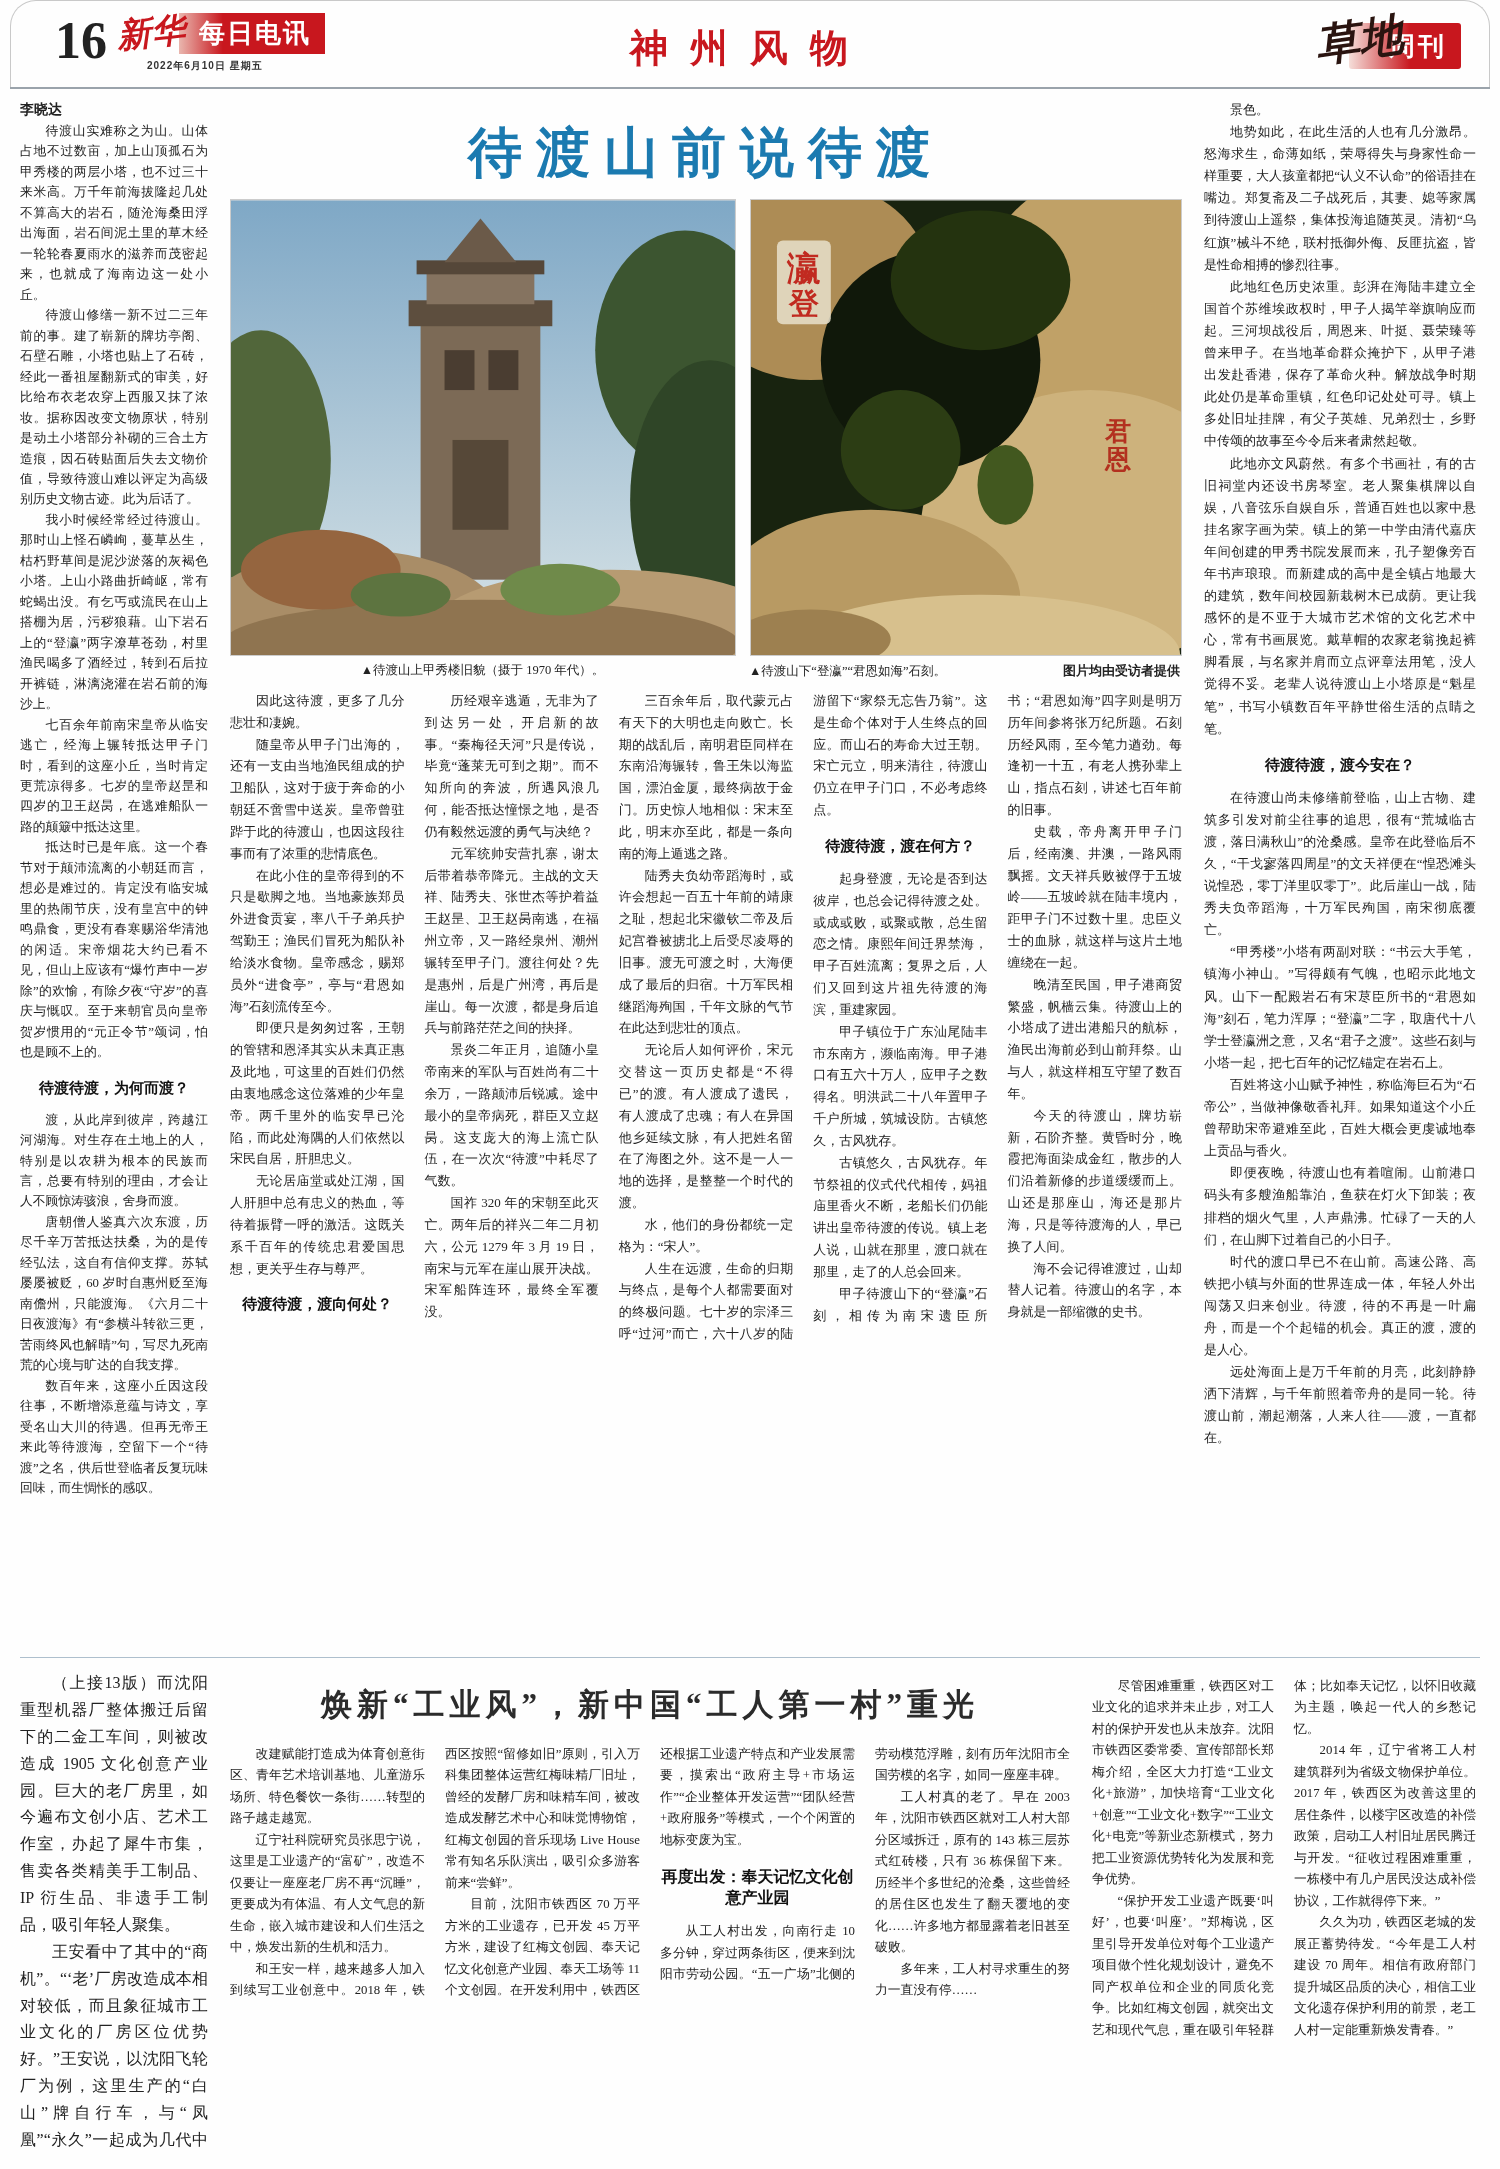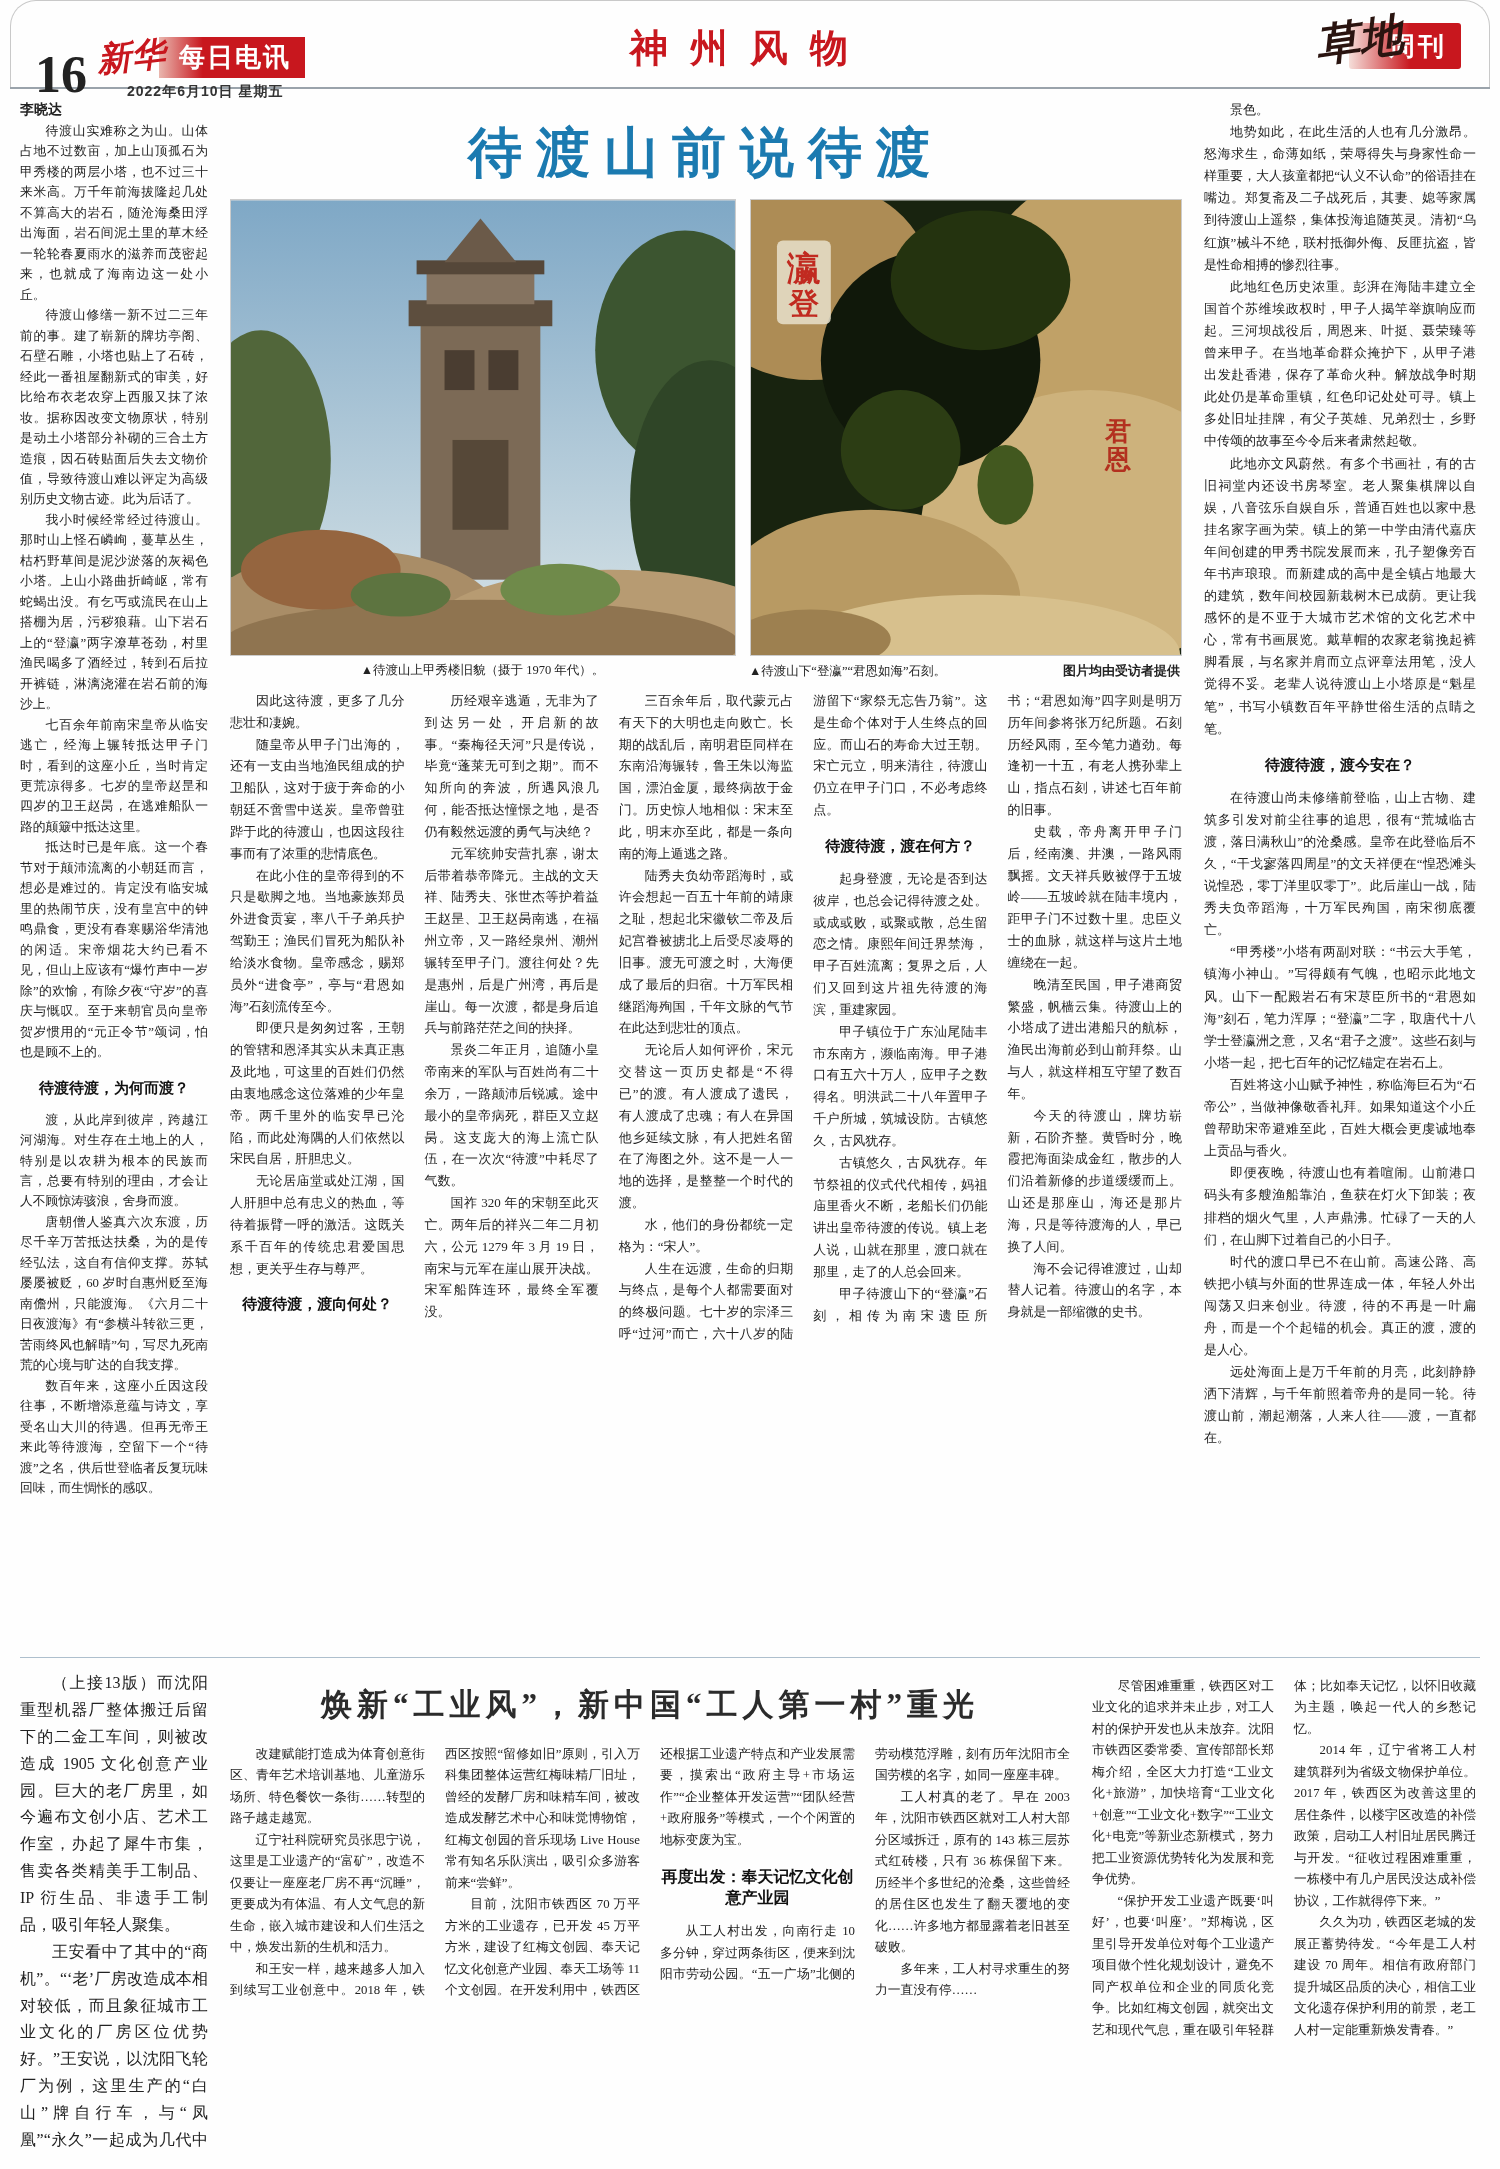--- a/index.html
+++ b/index.html
@@ -1,30 +1,30 @@
 <!DOCTYPE html>
 <html><head>
 <meta charset="utf-8">
 <style>
   html,body{margin:0;padding:0;background:#e9e9e9;}
   .page{position:relative;width:1500px;height:2169px;margin:0 auto;background:#fefefe;
         font-family:"Liberation Serif","DejaVu Serif",serif;color:#222;overflow:hidden;}
   
   .hdr{position:relative;height:86px;margin:0 10px;border:1px solid #c9c9c9;border-bottom:none;
        border-radius:26px 26px 0 0;}
-  .hdr-inner{position:absolute;left:6px;right:14px;top:10px;display:flex;align-items:flex-end;margin-top:24px;}
+  .hdr-inner{position:absolute;left:26px;right:14px;top:10px;display:flex;align-items:flex-start;}
   .pageno{font-size:52px;font-weight:bold;font-family:"Liberation Serif",serif;line-height:1;margin:4px 10px 0 18px;}
   .mast{display:flex;flex-direction:column;}
   .mast-row{display:flex;align-items:center;height:44px;}
   .mast-script{font-family:"DejaVu Serif",serif;font-style:italic;font-weight:bold;color:#c8171e;
                font-size:34px;transform:rotate(-6deg);margin-right:-6px;z-index:2;}
   .mast-box{background:linear-gradient(90deg,#e9b6ae,#c8171e 30%,#c8171e);color:#fff;
             font-family:Liberation Sans, sans-serif;font-weight:bold;font-size:26px;
             padding:3px 14px 3px 20px;letter-spacing:2px;}
-  .dateline{font-family:"Liberation Sans",sans-serif;font-weight:bold;font-size:14px;color:#333;
+  .dateline{font-family:"Liberation Sans",sans-serif;font-weight:bold;font-size:10px;color:#333;
             margin:4px 0 0 30px;letter-spacing:1px;}
   .section-title{position:absolute;left:0;right:0;top:22px;text-align:center;
                  font-family:"Liberation Sans",sans-serif;font-weight:bold;font-size:38px;
                  color:#c8171e;letter-spacing:22px;}
   .weekly{position:absolute;right:28px;top:22px;display:flex;align-items:center;
           background:linear-gradient(90deg,#f5ded9,#c8171e 55%);border-radius:3px;
           padding:4px 14px 4px 40px;height:38px;}
   .weekly-script{position:absolute;left:-34px;top:-12px;font-family:"DejaVu Serif",serif;
                  font-style:italic;font-weight:bold;font-size:44px;color:#2a1410;transform:rotate(-8deg);}
   .weekly-box{color:#fff;font-family:"Liberation Sans",sans-serif;font-weight:bold;font-size:26px;letter-spacing:3px;}

